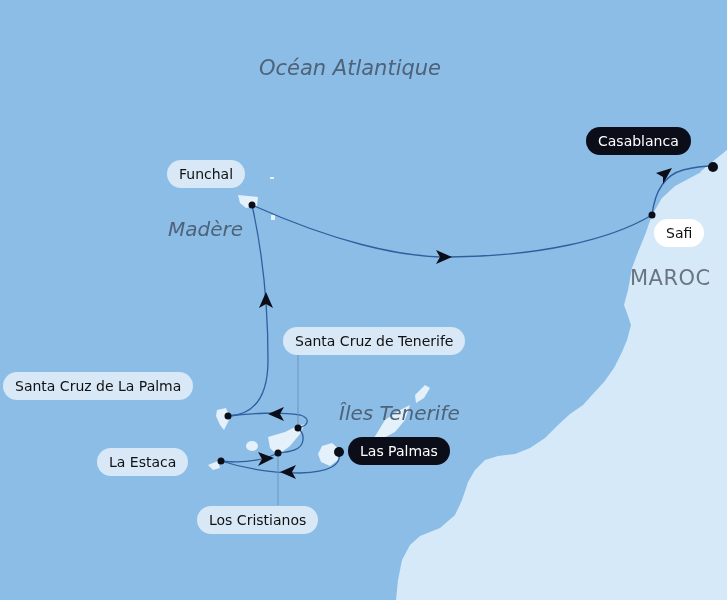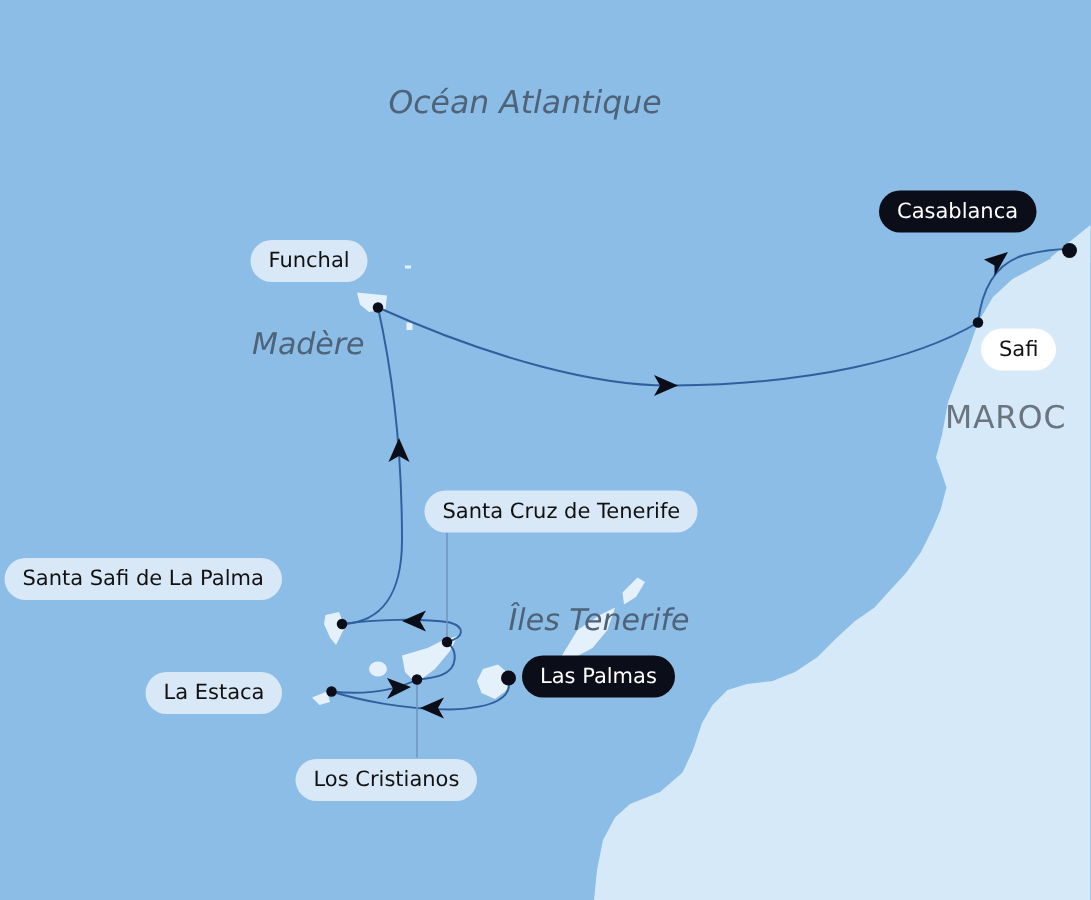--- a/index.html
+++ b/index.html
@@ -87,17 +87,17 @@
     <div>Océan Atlantique</div>
   </div>
   <div class="sea-label" style="left:168px; top:194px; font-size:20px;margin-top:24px;">Madère</div>
   <div class="sea-label" style="left:339px; top:402px; font-size:20px;">Îles Tenerife</div>
   <div class="country-label" style="left:630px; top:266px;">MAROC</div>
 
   <div class="pill dark" style="left:586px; top:127px;">Casablanca</div>
   <div class="pill light" style="left:654px; top:219px;">Safi</div>
   <div class="pill" style="left:167px; top:160px;">Funchal</div>
   <div class="pill" style="left:283px; top:327px;">Santa Cruz de Tenerife</div>
-  <div class="pill" style="left:3px; top:372px;">Santa Safi de La Palma</div>
+  <div class="pill" style="left:3px; top:372px;">Santa Cruz de La Palma</div>
   <div class="pill dark" style="left:348px; top:437px;">Las Palmas</div>
   <div class="pill" style="left:97px; top:448px;">La Estaca</div>
   <div class="pill" style="left:197px; top:506px;">Los Cristianos</div>
 </div>
 
 </body></html>

